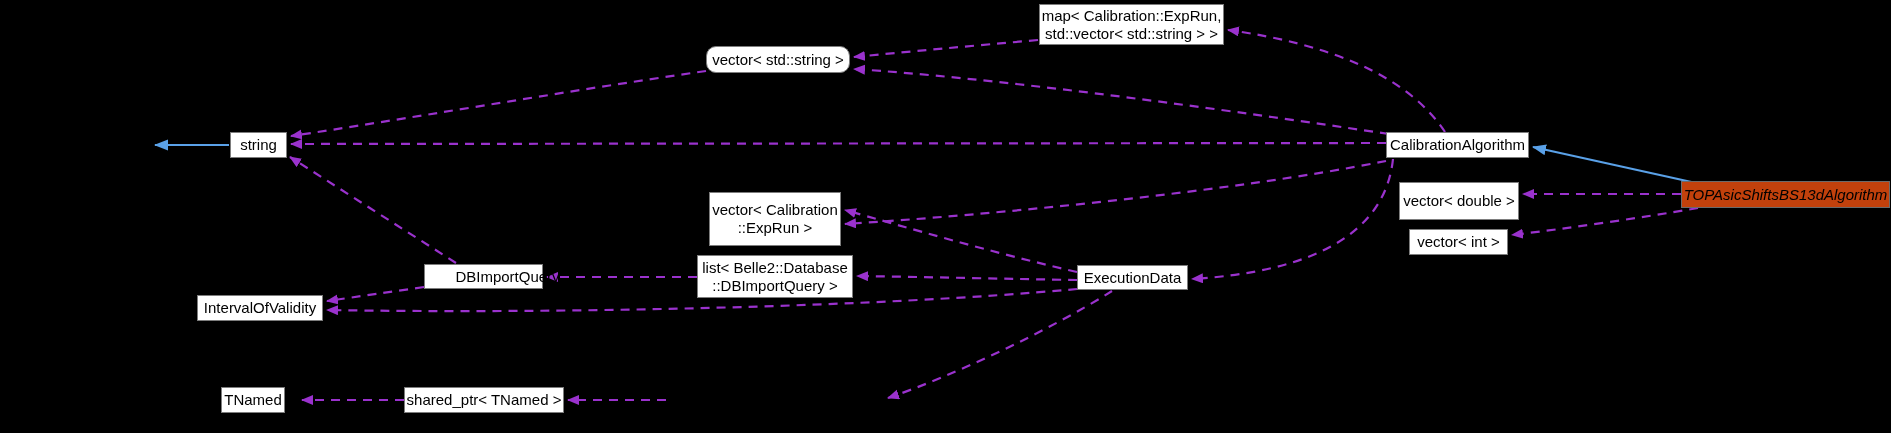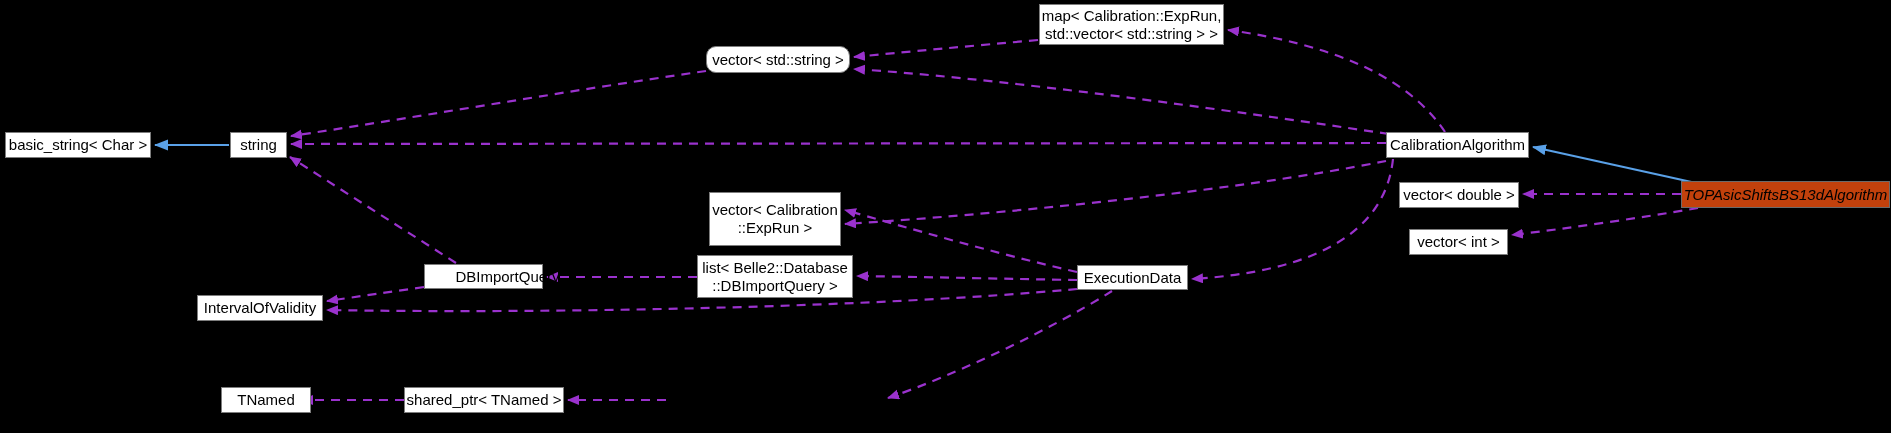--- a/index.html
+++ b/index.html
@@ -24,28 +24,28 @@
     white-space:pre-line;
     z-index:2;
   }
   #n-top{background:#c2410c;border-color:#6b6b6b;font-style:italic;}
   #n-basicstring{left:5px;top:132px;width:146px;height:26px;}
   #n-string{left:230px;top:132px;width:57px;height:26px;}
   #n-vecstr{left:706px;top:46px;width:144px;height:27px;border-radius:10px;}
   #n-mapexprun{left:1039px;top:4px;width:185px;height:41px;}
   #n-calib{left:1386px;top:132px;width:143px;height:26px;}
   #n-top{left:1681px;top:181px;width:209px;height:27px;}
-  #n-vecdouble{left:1399px;top:182px;width:120px;height:26px;}
+  #n-vecdouble{left:1399px;top:182px;width:120px;height:38px;}
   #n-vecint{left:1409px;top:229px;width:99px;height:26px;}
   #n-vecexprun{left:709px;top:192px;width:132px;height:54px;}
   #n-exec{left:1077px;top:265px;width:111px;height:25px;}
   #n-list{left:697px;top:255px;width:156px;height:43px;}
   #n-dbq{left:424px;top:264px;width:119px;height:25px;padding-left:48px;}
   #n-iov{left:197px;top:295px;width:126px;height:26px;}
-  #n-tnamed{left:221px;top:387px;width:90px;height:26px;}
+  #n-tnamed{left:221px;top:387px;width:64px;height:26px;}
   #n-sharedptr{left:404px;top:387px;width:160px;height:26px;}
   #n-mappair{left:667px;top:372px;width:217px;height:57px;}
   .usage{stroke:#9a32cd;stroke-width:2.2;fill:none;stroke-dasharray:9,7;}
   .inherit{stroke:#5aa1e8;stroke-width:2.2;fill:none;}
 </style>
 </head>
 <body>
 
 <div id="canvas">
 
@@ -74,21 +74,20 @@
     <path class="usage" d="M 1077 280 C 1010 279 930 277 857 276" marker-end="url(#mU)"></path>
     <path class="usage" d="M 697 277 L 547 277" marker-end="url(#mU)"></path>
     <path class="usage" d="M 424 287 C 390 292 355 297 327 301" marker-end="url(#mU)"></path>
     <path class="usage" d="M 1077 289 C 880 307 560 314 327 310" marker-end="url(#mU)"></path>
     <path class="usage" d="M 1393 159 C 1385 235 1310 272 1192 279" marker-end="url(#mU)"></path>
     <path class="usage" d="M 1112 291 C 1050 330 955 375 888 398" marker-end="url(#mU)"></path>
     <path class="usage" d="M 666 400 L 568 400" marker-end="url(#mU)"></path>
     <path class="usage" d="M 404 400 L 302 400" marker-end="url(#mU)"></path>
   </svg>
 
-  <div class="node" id="n-basicstring">basic_string&lt; Char &gt;</div>
   <div class="node" id="n-string">string</div>
   <div class="node" id="n-vecstr">vector&lt; std::string &gt;</div>
   <div class="node" id="n-mapexprun">map&lt; Calibration::ExpRun,
 std::vector&lt; std::string &gt; &gt;</div>
   <div class="node" id="n-calib">CalibrationAlgorithm</div>
   <div class="node" id="n-top">TOPAsicShiftsBS13dAlgorithm</div>
   <div class="node" id="n-vecdouble">vector&lt; double &gt;</div>
   <div class="node" id="n-vecint">vector&lt; int &gt;</div>
   <div class="node" id="n-vecexprun">vector&lt; Calibration
 ::ExpRun &gt;</div>

